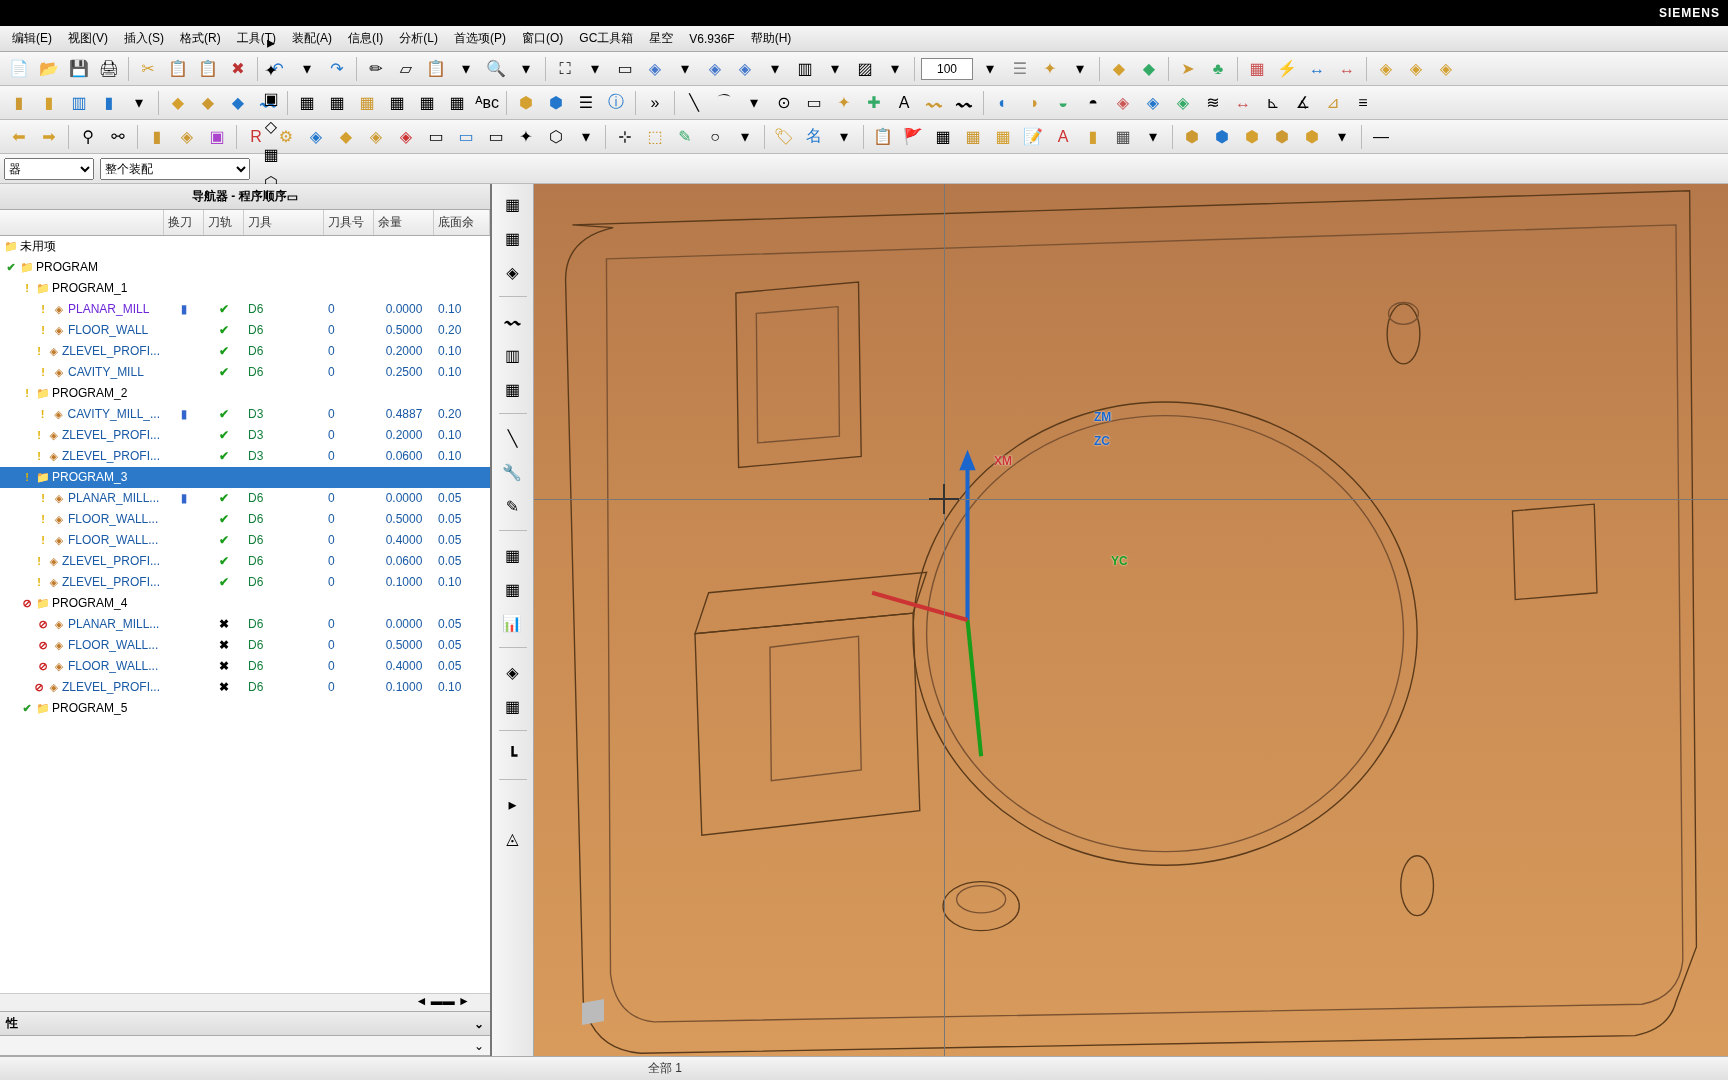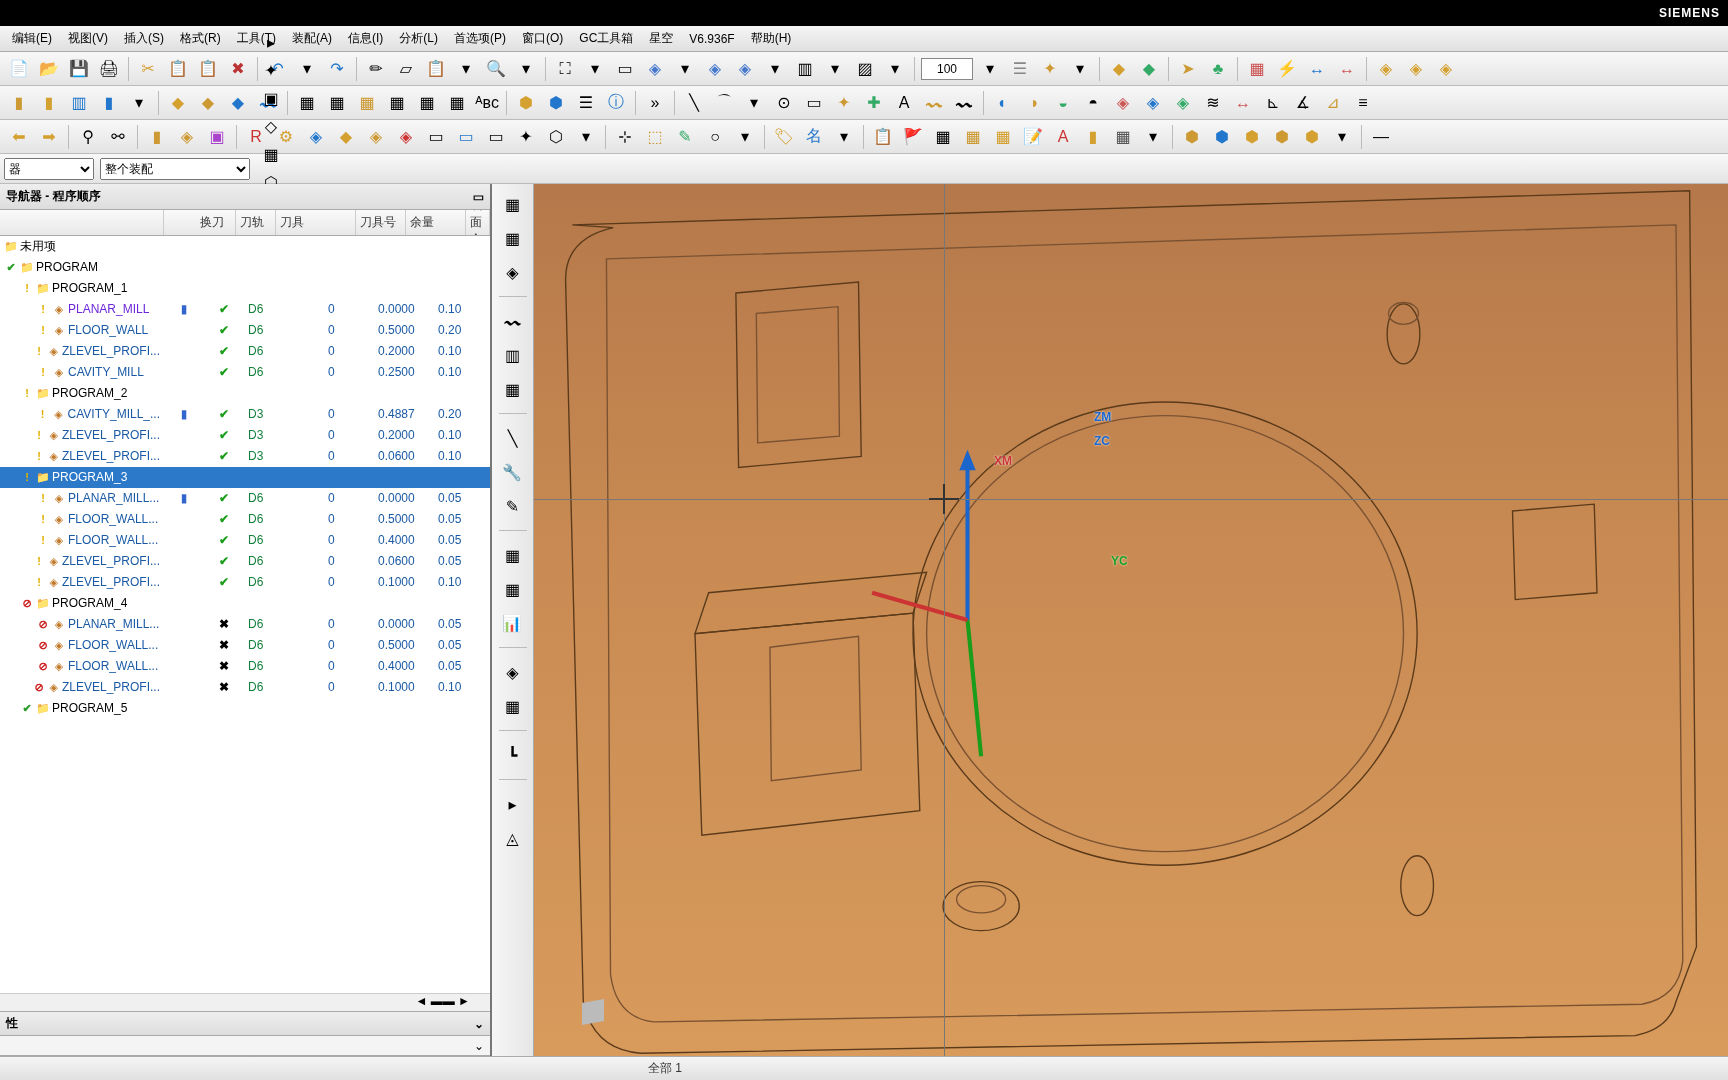--- a/index.html
+++ b/index.html
@@ -12,41 +12,41 @@
 .toolbar { background: linear-gradient(#f8f8f8,#e4e4e4); border-bottom: 1px solid #bbb; display: flex; align-items: center; height: 34px; padding: 2px 4px; overflow: hidden; }
 .tb-btn { width: 28px; height: 28px; margin: 0 1px; border: 1px solid transparent; border-radius: 3px; display: flex; align-items: center; justify-content: center; font-size: 16px; cursor: default; }
 .tb-sep { width: 1px; height: 24px; background: #bbb; margin: 0 4px; }
 .tb-input { width: 52px; height: 22px; border: 1px solid #888; text-align: center; margin: 0 2px; }
 .filter-bar { background: linear-gradient(#f8f8f8,#e4e4e4); border-bottom: 1px solid #bbb; height: 30px; display: flex; align-items: center; padding: 2px 4px; }
 .filter-bar select { height: 22px; margin-right: 6px; }
 .filter-bar select.sel1 { width: 90px; }
 .filter-bar select.sel2 { width: 150px; }
 .main-area { flex: 1; display: flex; overflow: hidden; }
 .left-panel { width: 492px; display: flex; flex-direction: column; border-right: 2px solid #777; background: #f4f4f4; }
-.panel-header { background: linear-gradient(#eee,#ddd); height: 26px; border-bottom: 1px solid #aaa; display: flex; align-items: center; justify-content: space-between; padding: 0 6px; font-weight: bold; }
+.panel-header { background: linear-gradient(#eee,#ddd); height: 26px; border-bottom: 1px solid #aaa; display: flex; align-items: center; justify-content: center; padding: 0 6px; font-weight: bold; }
 .tree-columns { display: flex; height: 26px; background: linear-gradient(#fafafa,#e8e8e8); border-bottom: 1px solid #aaa; }
 .tree-columns .col-head { border-right: 1px solid #ccc; display: flex; align-items: center; padding: 0 4px; font-size: 12px; color: #333; overflow: hidden; }
 .col-name { width: 164px; }
-.col-swap { width: 40px; margin-left: 32px; }
+.col-swap { width: 40px; }
 .col-path { width: 40px; text-align: center; }
 .col-tool { width: 80px; }
 .col-num  { width: 50px; }
 .col-rem  { width: 60px; }
 .col-bot  { flex: 1; }
 .tree-body { flex: 1; overflow-y: auto; overflow-x: auto; background: #fff; position: relative; }
 .tree-row { display: flex; height: 21px; align-items: center; border-bottom: 1px solid transparent; }
 .tree-row.selected { background: #2b79c8; color: #fff; }
 .tree-row.selected .cell { color: #fff; }
 .tree-row .cell { overflow: hidden; white-space: nowrap; text-overflow: ellipsis; padding: 0 4px; }
 .tree-row .name-cell { width: 164px; display: flex; align-items: center; }
 .tree-row .c-swap { width: 40px; text-align: center; color: #3366cc; }
 .tree-row .c-path { width: 40px; text-align: center; }
 .tree-row .c-tool { width: 80px; color: #15803d; }
 .tree-row .c-num  { width: 50px; color: #1a5aa5; }
-.tree-row .c-rem  { width: 60px; color: #1a5aa5; }
+.tree-row .c-rem  { width: 60px; color: #1a5aa5; text-align: center; }
 .tree-row .c-bot  { flex: 1; color: #1a5aa5; }
 .indent { display: inline-block; }
 .icon-tree { width: 14px; height: 14px; margin-right: 2px; display: inline-flex; align-items: center; justify-content: center; font-size: 11px; }
 .ic-prog { color: #d49a2a; }
 .ic-op { color: #c07a2a; }
 .ic-warn { color: #e0b000; font-weight: bold; }
 .ic-ok { color: #2a9d2a; font-weight: bold; }
 .ic-stop { color: #cc2222; font-weight: bold; }
 .path-ok { color: #1a9d1a; font-weight: bold; }
 .path-x { color: #000; font-weight: bold; }

